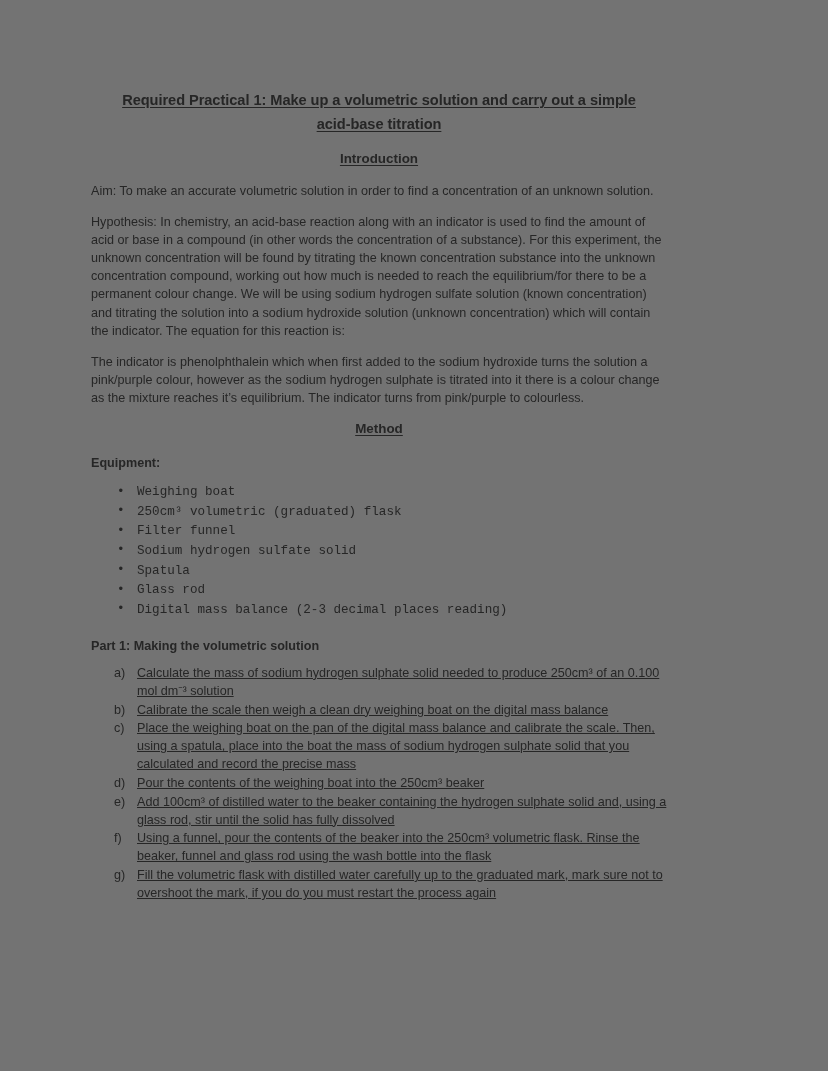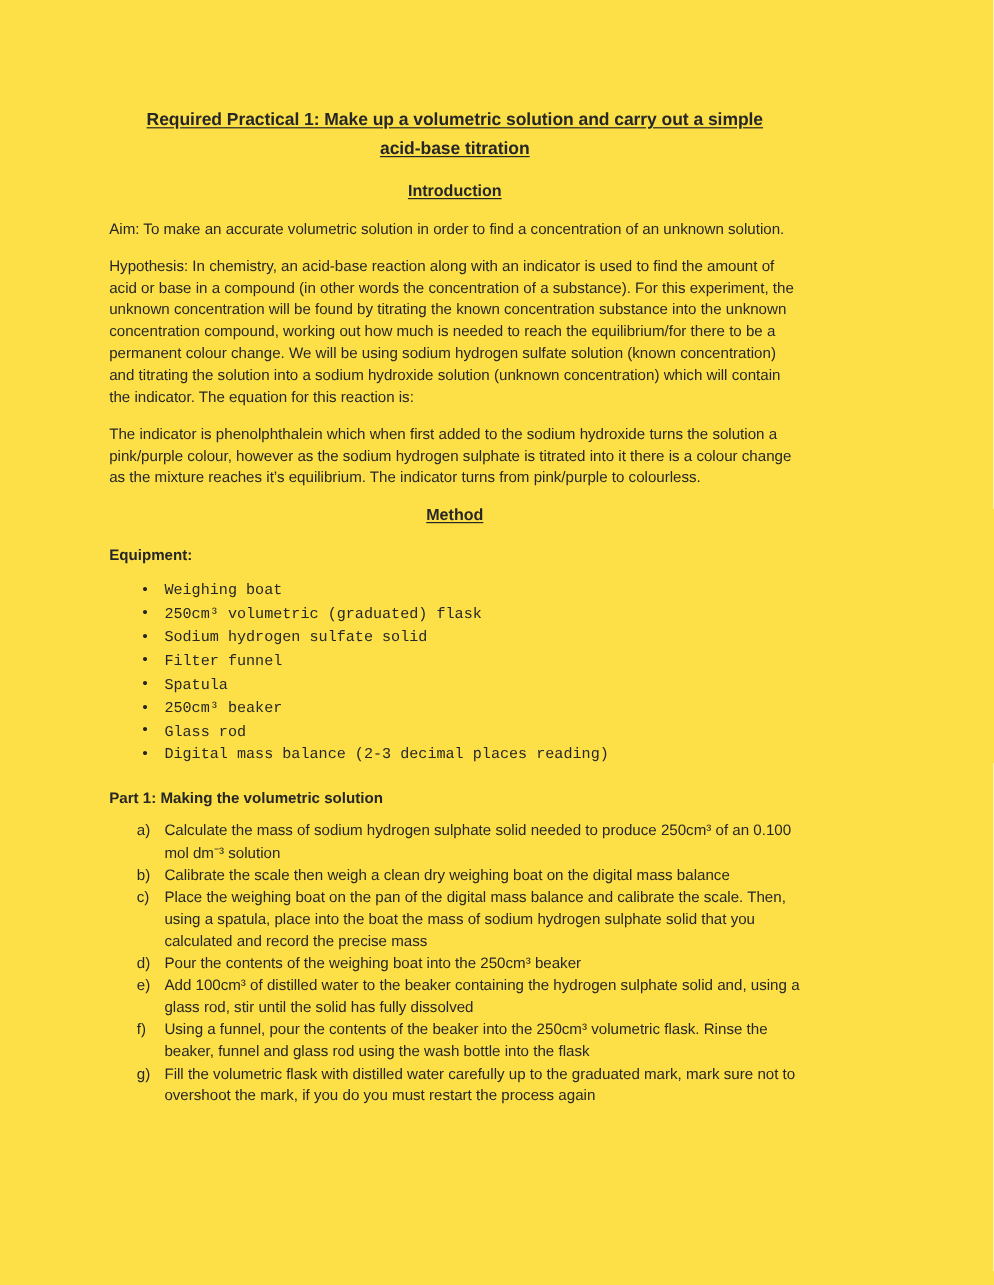--- a/index.html
+++ b/index.html
@@ -12,21 +12,21 @@
     width: 828px;
     height: 1071px;
     font-family: "Liberation Sans", sans-serif;
     color: #262626;
     -webkit-font-smoothing: antialiased;
   }
   .page {
     position: relative;
     width: 828px;
     height: 1071px;
-    background: #fde047;
+    background: #737373;
     box-sizing: border-box;
     overflow: hidden;
   }
   .content {
     position: absolute;
     left: 91px;
     top: 88px;
     width: 576px;
   }
 
@@ -111,20 +111,21 @@
     padding: 0;
     counter-reset: stepcount;
   }
   ol.steps > li {
     position: relative;
     font-size: 12.6px;
     line-height: 18.1px;
     padding-left: 46px;
     margin: 0 0 0.5px 0;
     counter-increment: stepcount;
+    text-decoration: underline;
   }
   ol.steps > li::before {
     content: counter(stepcount, lower-alpha) ")";
     position: absolute;
     left: 23px;
     top: 0;
     font-size: 12.6px;
     line-height: 18.1px;
     text-align: left;
   }
@@ -157,24 +158,23 @@
 
     <h2 class="section-heading method">
       <span>Method</span>
     </h2>
 
     <p class="subhead">Equipment:</p>
 
     <ul class="equipment">
       <li><span>Weighing boat</span></li>
       <li><span>250cm³ volumetric (graduated) flask</span></li>
+      <li><span>Filter funnel</span></li>
       <li><span>Sodium hydrogen sulfate solid</span></li>
-      <li><span>Filter funnel</span></li>
       <li><span>Spatula</span></li>
-      <li><span>250cm³ beaker</span></li>
       <li><span>Glass rod</span></li>
       <li><span>Digital mass balance (2-3 decimal places reading)</span></li>
     </ul>
 
     <p class="subhead part">Part 1: Making the volumetric solution</p>
 
     <ol class="steps">
       <li><span>Calculate the mass of sodium hydrogen sulphate solid needed to produce 250cm³ of an 0.100 mol dm⁻³ solution</span></li>
       <li><span>Calibrate the scale then weigh a clean dry weighing boat on the digital mass balance</span></li>
       <li><span>Place the weighing boat on the pan of the digital mass balance and calibrate the scale. Then, using a spatula, place into the boat the mass of sodium hydrogen sulphate solid that you calculated and record the precise mass</span></li>

